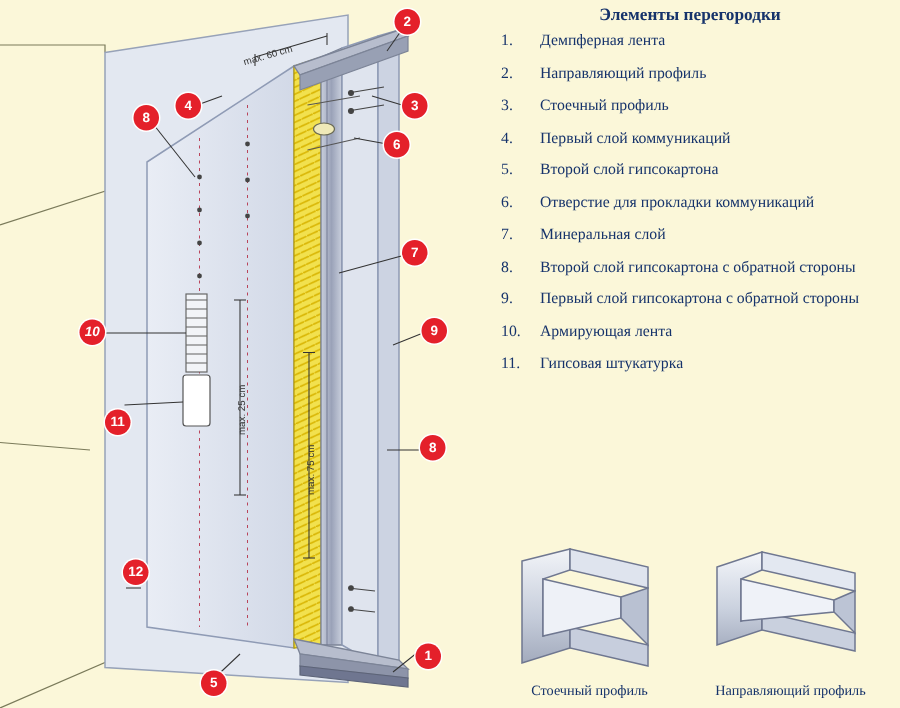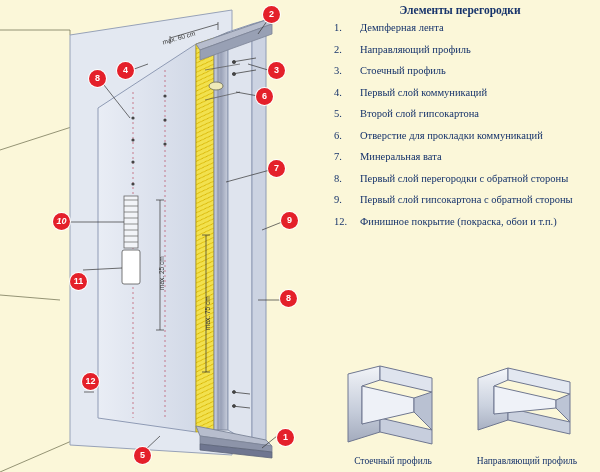--- a/index.html
+++ b/index.html
@@ -310,33 +310,37 @@
       <div class="legend-item">
         <span class="legend-num">5.</span>
         <span class="legend-text">Второй слой гипсокартона</span>
       </div>
       <div class="legend-item">
         <span class="legend-num">6.</span>
         <span class="legend-text">Отверстие для прокладки коммуникаций</span>
       </div>
       <div class="legend-item">
         <span class="legend-num">7.</span>
-        <span class="legend-text">Минеральная вата</span>
+        <span class="legend-text">Минеральная слой</span>
       </div>
       <div class="legend-item">
         <span class="legend-num">8.</span>
-        <span class="legend-text">Первый слой перегородки с обратной стороны</span>
+        <span class="legend-text">Второй слой гипсокартона с обратной стороны</span>
       </div>
       <div class="legend-item">
         <span class="legend-num">9.</span>
         <span class="legend-text">Первый слой гипсокартона с обратной стороны</span>
       </div>
       <div class="legend-item">
-        <span class="legend-num">12.</span>
-        <span class="legend-text">Финишное покрытие (покраска, обои и т.п.)</span>
+        <span class="legend-num">10.</span>
+        <span class="legend-text">Армирующая лента</span>
+      </div>
+      <div class="legend-item">
+        <span class="legend-num">11.</span>
+        <span class="legend-text">Гипсовая штукатурка</span>
       </div>
     </div>
 
     <div class="profiles">
 
       <div class="profile-block" style="left:8px;">
         <svg width="130" height="92" viewBox="0 0 130 92">
           <defs>
             <linearGradient id="pm1" x1="0" y1="0" x2="0" y2="1">
               <stop offset="0%" stop-color="#f2f4f8"></stop>

